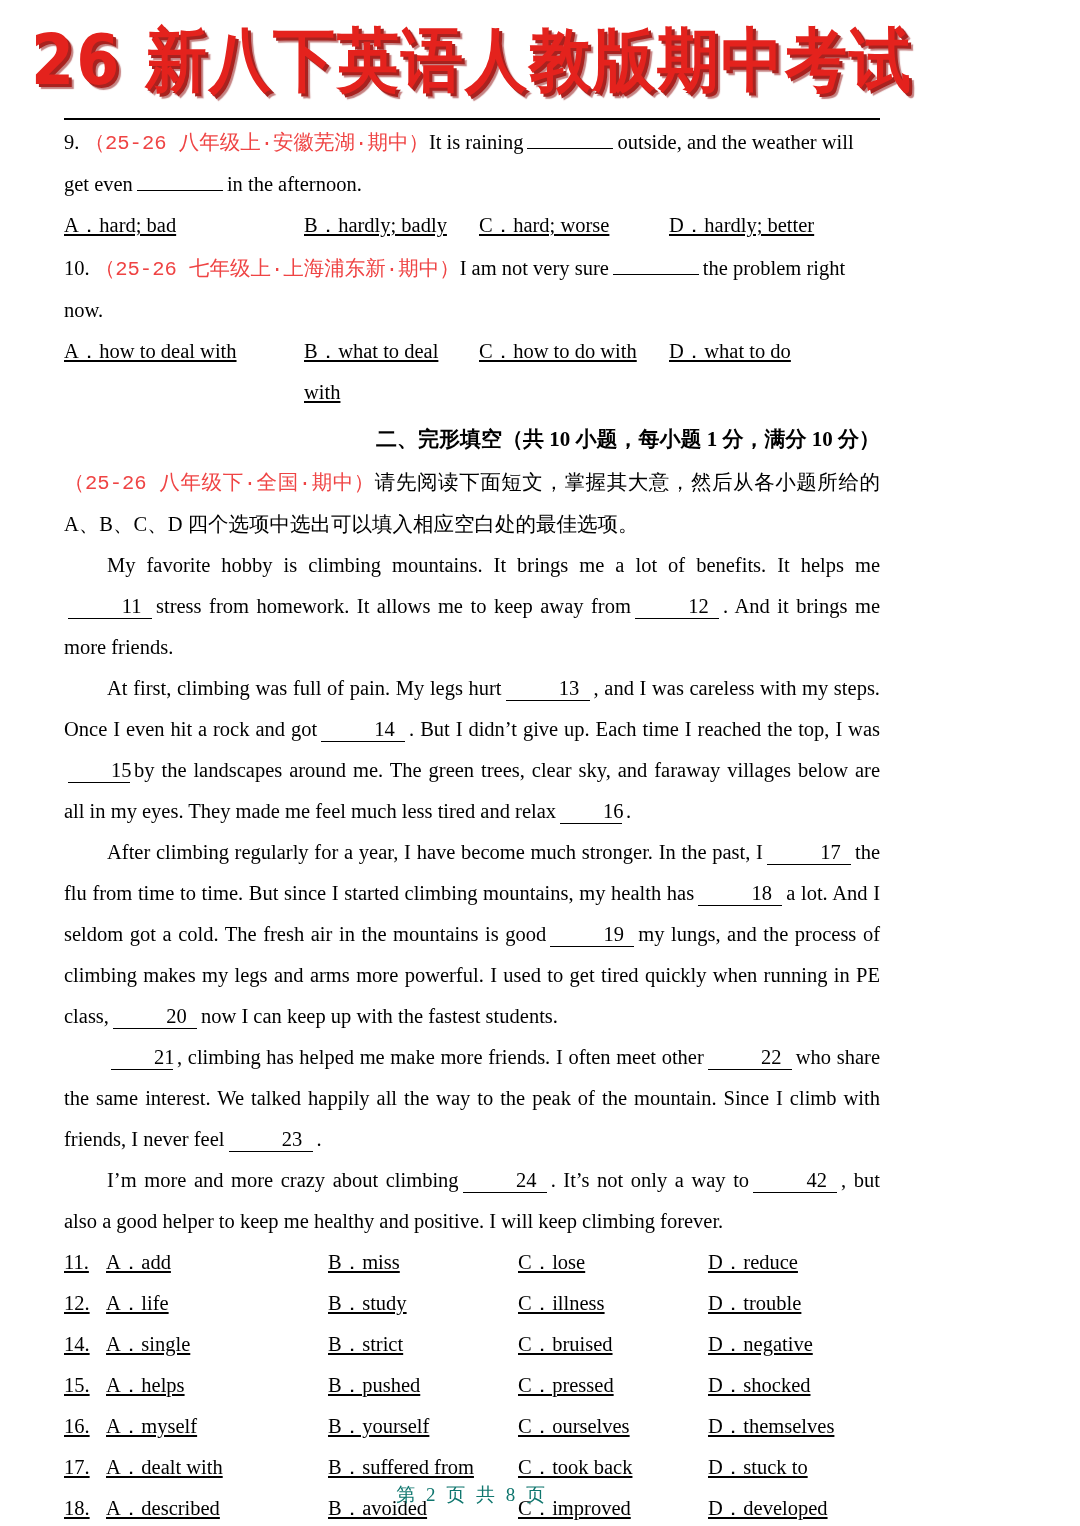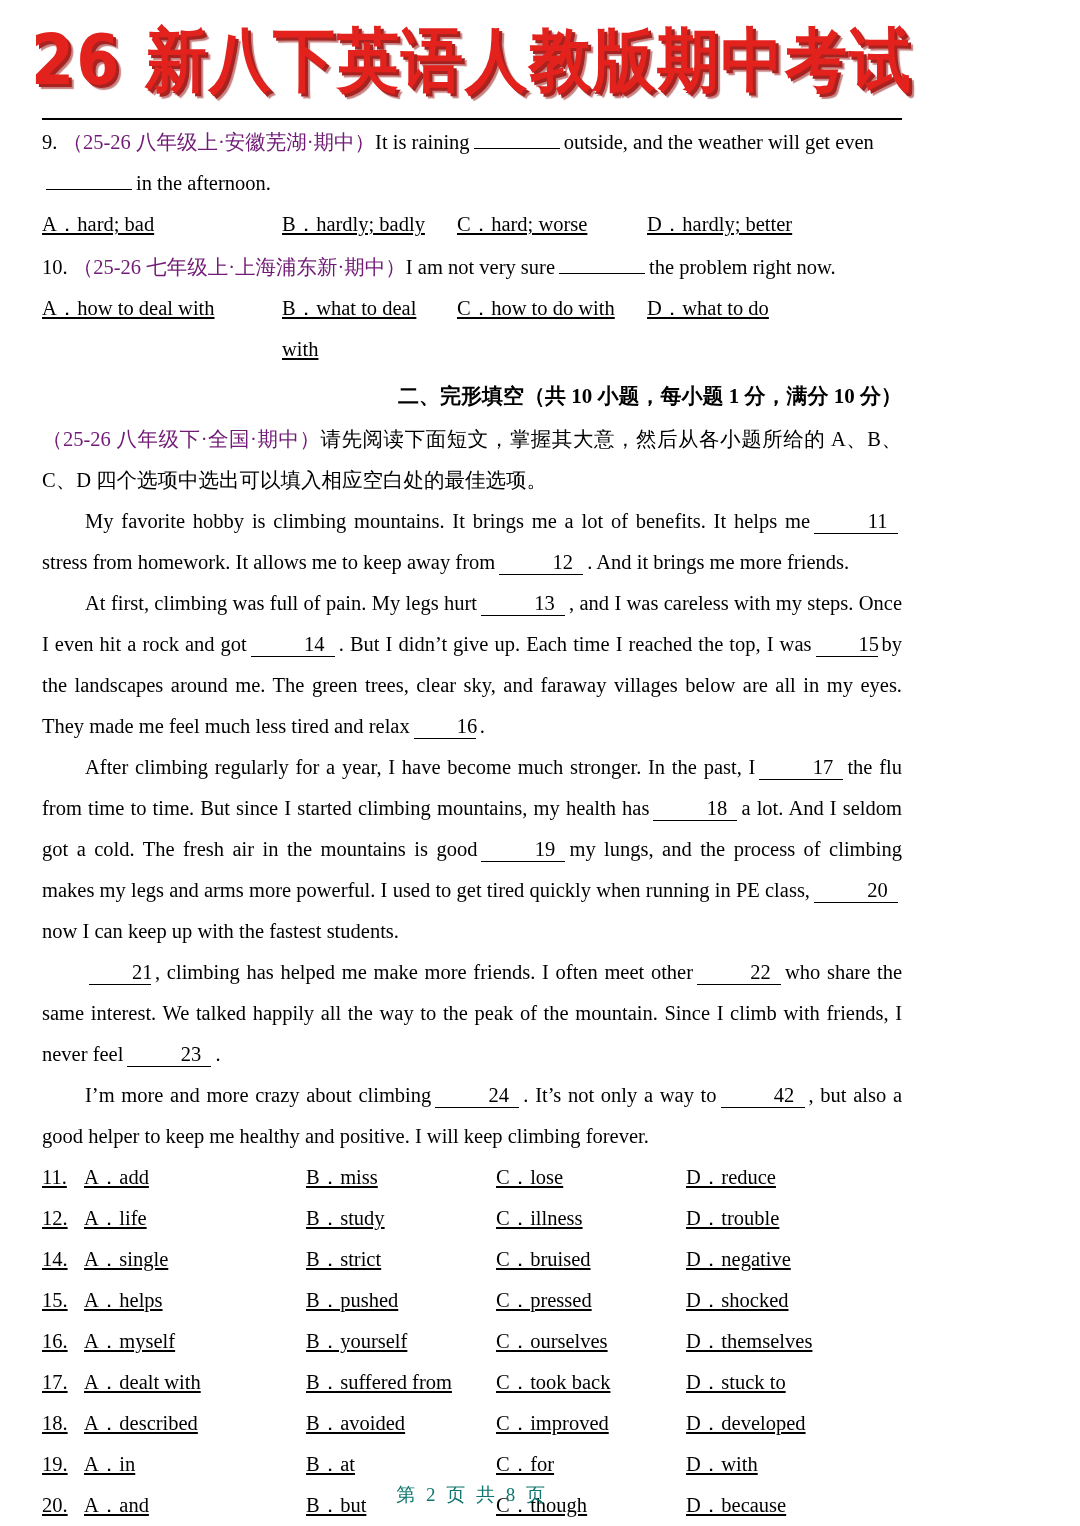--- a/index.html
+++ b/index.html
@@ -14,21 +14,21 @@
     color: #000000;
     position: relative;
     overflow: hidden;
   }
 
   .page {
     position: relative;
     width: 944px;
     height: 1526px;
     box-sizing: border-box;
-    padding: 0 42px;
+    padding: 0 64px;
   }
 
   
   .banner {
     height: 112px;
     display: flex;
     align-items: center;
     justify-content: center;
     padding-top: 8px;
     box-sizing: border-box;
@@ -52,21 +52,22 @@
     margin: 6px 0 0 0;
   }
 
   
   .q-line, .opt-line, .para, .instr, .sec-head {
     font-size: 20.5px;
     line-height: 41px;
   }
 
   .src {
-    color: #701a75;
+    color: #ef4444;
+    font-family: Liberation Mono, monospace;
   }
 
   .sec-head {
     font-weight: bold;
     font-size: 21px;
     margin-top: 6px;
     text-align: right;
   }
 
   .instr {

